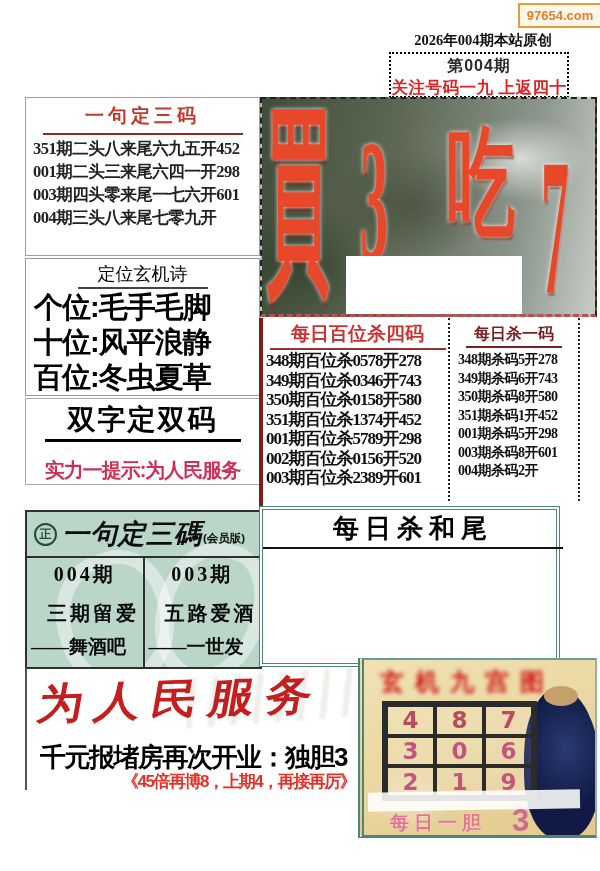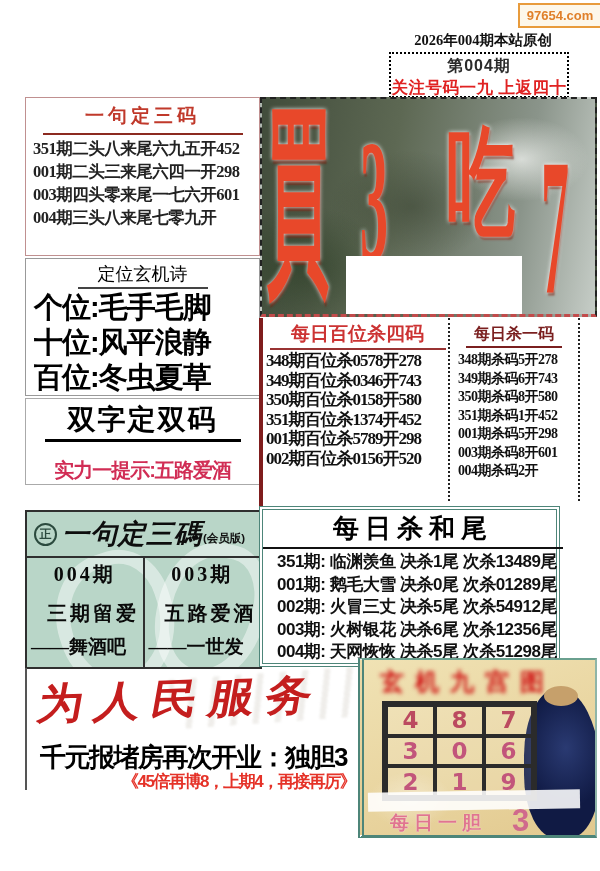--- a/index.html
+++ b/index.html
@@ -170,21 +170,21 @@
     <div class="box2-title">定位玄机诗</div>
     <div>
         <div class="line">个位:毛手毛脚</div>
         <div class="line">十位:风平浪静</div>
         <div class="line">百位:冬虫夏草</div>
       </div>
   </div>
 
   <div class="abs lbox box3">
     <div class="box3-title">双字定双码</div>
-    <div class="box3-hint">实力一提示:五路爱酒</div>
+    <div class="box3-hint">实力一提示:为人民服务</div>
   </div>
 
   <div class="abs member">
     <div class="wm wm1"></div>
     <div class="wm wm2"></div>
     <div class="member-head">
       <div class="seal">正</div>
       <div class="member-title">一句定三碼</div>
       <div class="member-sub">(会员版)</div>
     </div>
@@ -212,45 +212,39 @@
 
   <div class="abs kill4">
     <div class="kill4-title">每日百位杀四码</div>
     <div>
         <div class="line">348期百位杀0578开278</div>
         <div class="line">349期百位杀0346开743</div>
         <div class="line">350期百位杀0158开580</div>
         <div class="line">351期百位杀1374开452</div>
         <div class="line">001期百位杀5789开298</div>
         <div class="line">002期百位杀0156开520</div>
+        <div class="line">003期百位杀2389开601</div>
       </div>
   </div>
 
   <div class="abs kill1">
     <div class="kill1-title">每日杀一码</div>
     <div>
         <div class="line">348期杀码5开278</div>
         <div class="line">349期杀码6开743</div>
         <div class="line">350期杀码8开580</div>
         <div class="line">351期杀码1开452</div>
         <div class="line">001期杀码5开298</div>
         <div class="line">003期杀码8开601</div>
         <div class="line">004期杀码2开</div>
       </div>
   </div>
 
   <div class="abs tails">
     <span class="tails-title">每日杀和尾</span>
-    <div>
-        <div class="line">351期: 临渊羡鱼 决杀1尾 次杀13489尾</div>
-        <div class="line">001期: 鹅毛大雪 决杀0尾 次杀01289尾</div>
-        <div class="line">002期: 火冒三丈 决杀5尾 次杀54912尾</div>
-        <div class="line">003期: 火树银花 决杀6尾 次杀12356尾</div>
-        <div class="line">004期: 天网恢恢 决杀5尾 次杀51298尾</div>
-      </div>
   </div>
 
   <div class="abs vline"></div>
   <div class="abs ghost-marks"></div>
   <div class="abs callig">为人民服务</div>
   <div class="abs mainline">千元报堵房再次开业：独胆3</div>
   <div class="abs subline">《45倍再博8，上期4，再接再厉》</div>
 
   <div class="abs grid-box">
     <div class="gtitle">玄机九宫图</div>

